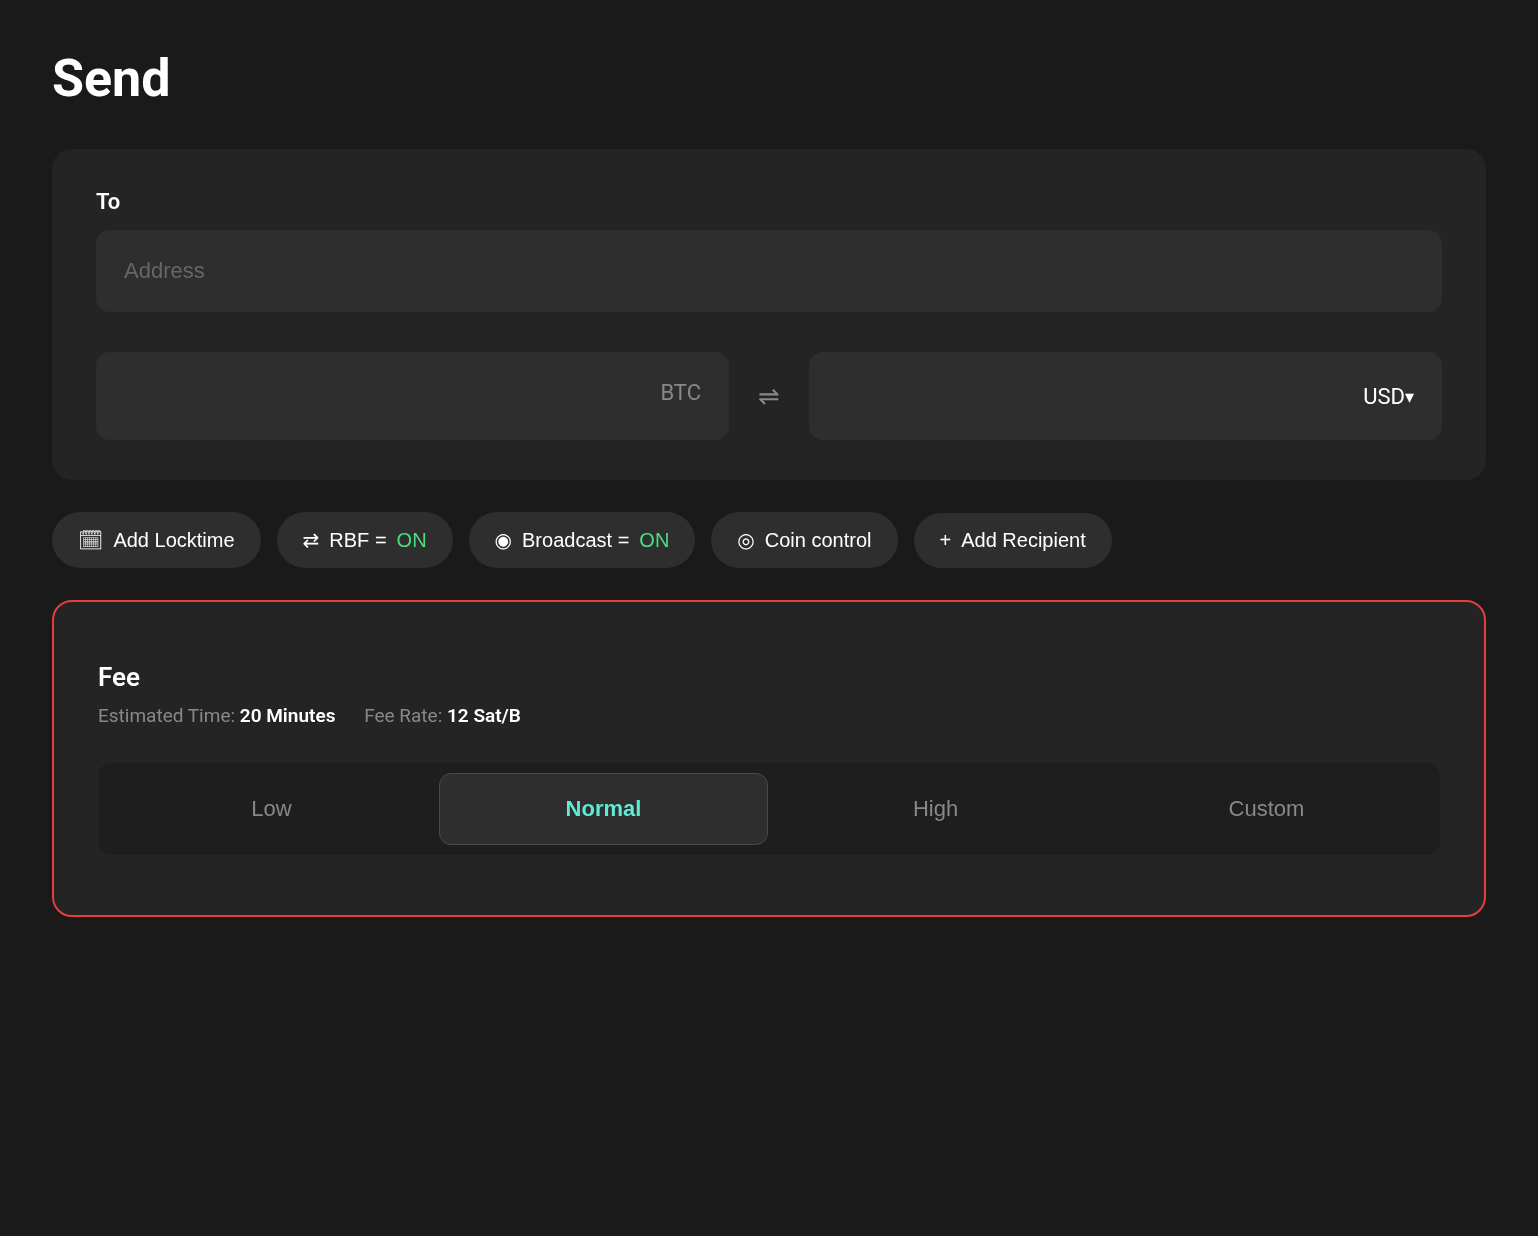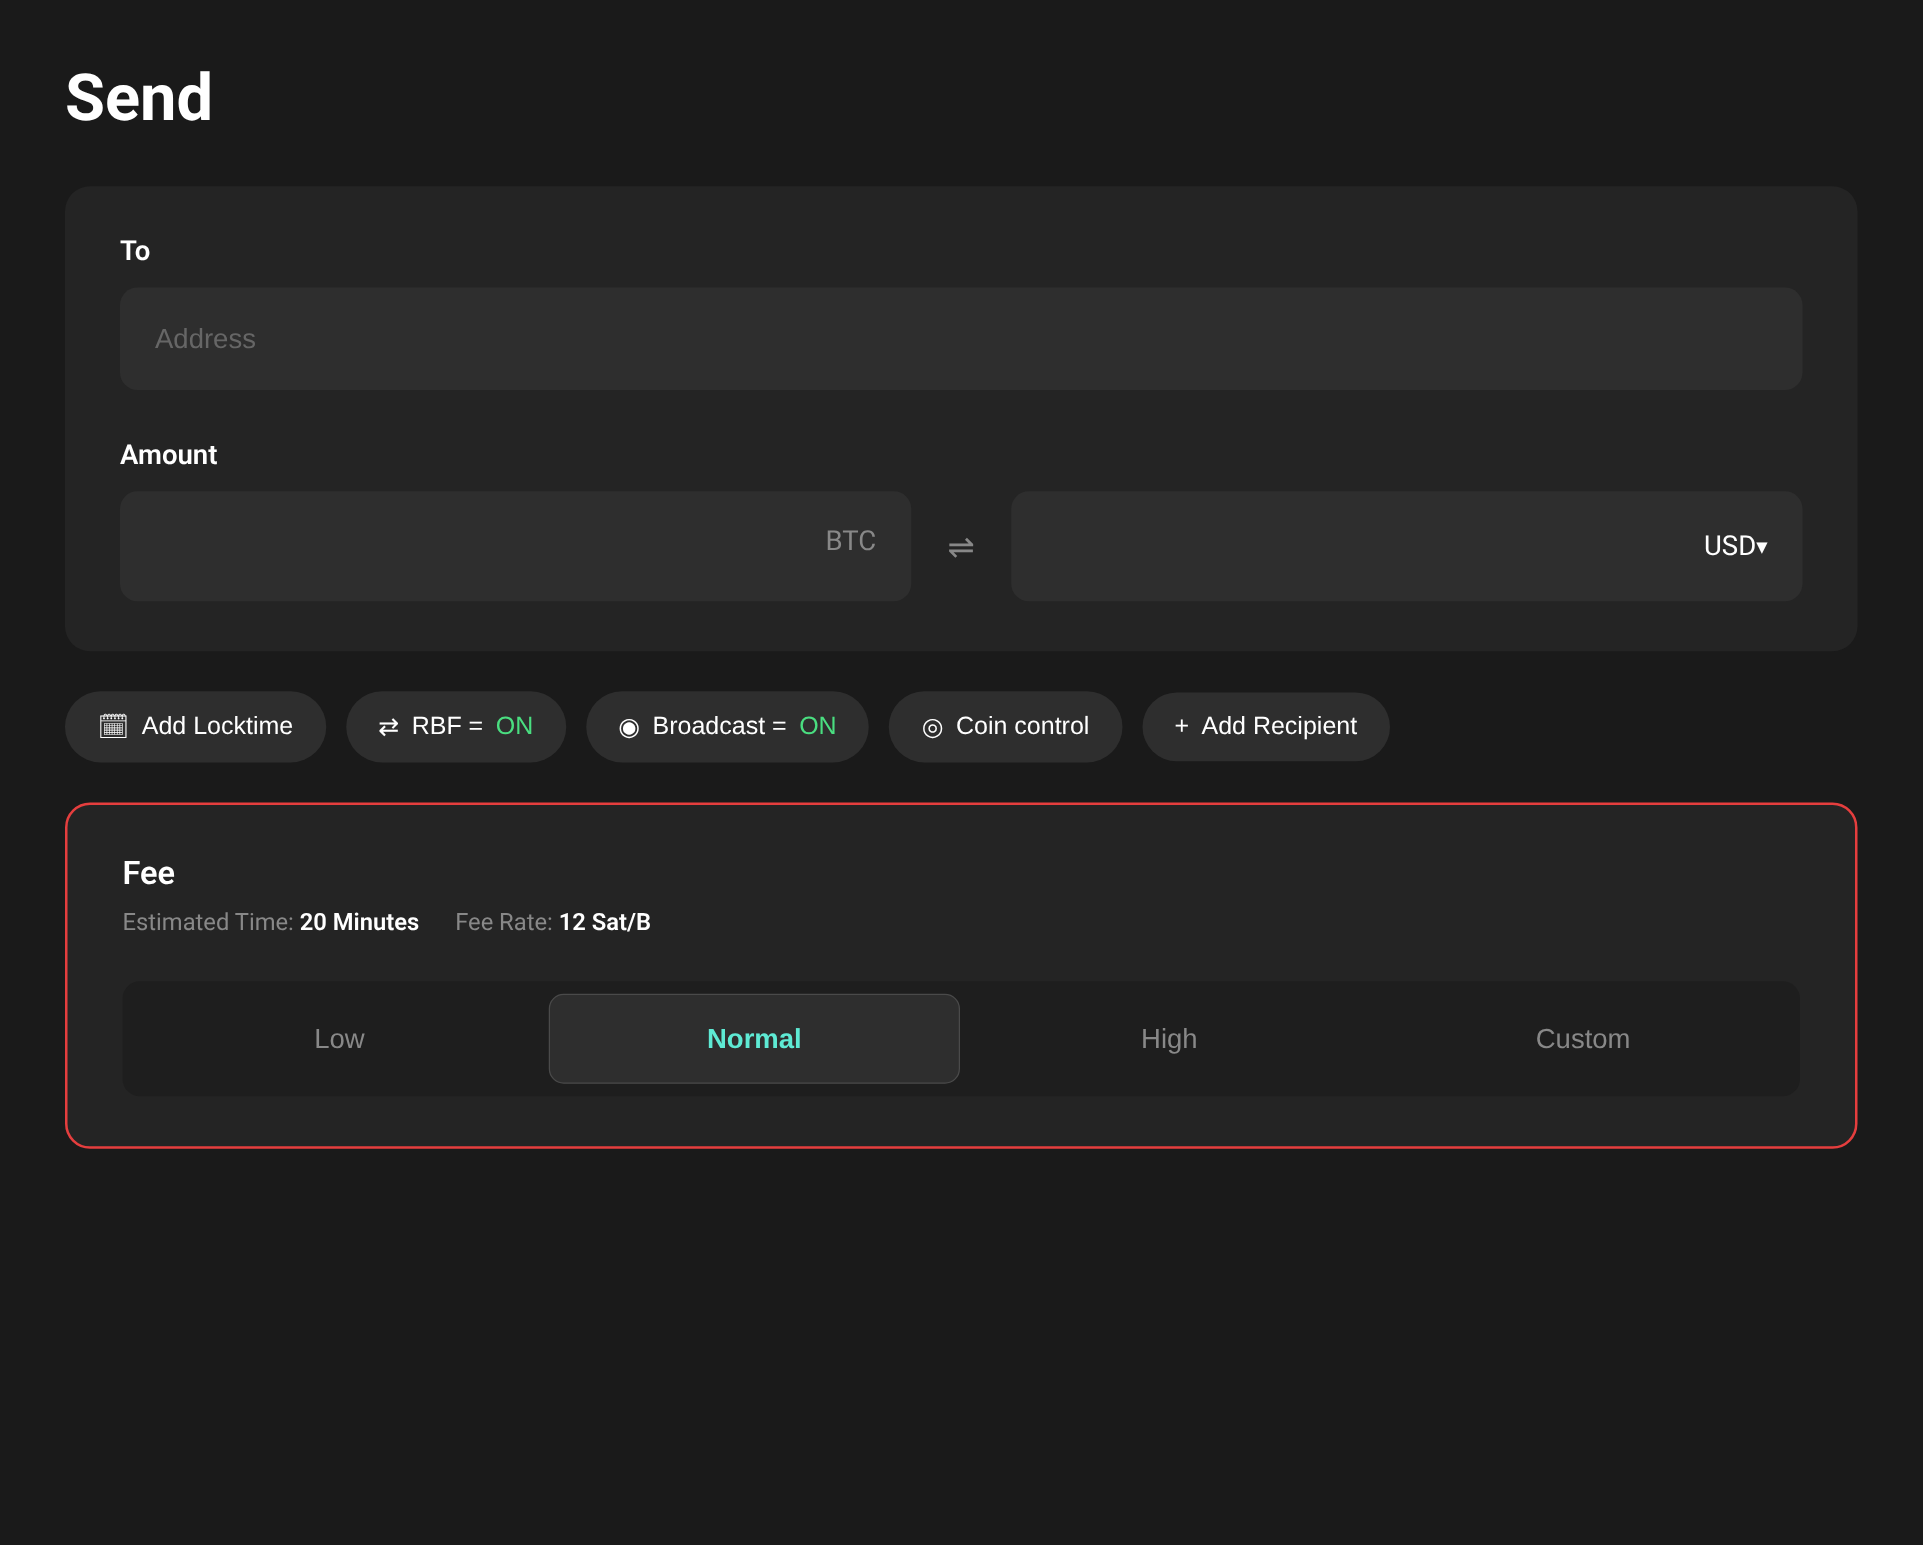--- a/index.html
+++ b/index.html
@@ -131,21 +131,21 @@
       white-space: nowrap;
     }
 
     .toolbar-btn .on-label {
       color: #4ade80;
     }
 
     .fee-card {
       background-color: #242424;
       border-radius: 20px;
-      padding: 40px 44px;
+      padding: 60px 44px;
       border: 2px solid #e53e3e;
     }
 
     .fee-title {
       font-size: 26px;
       font-weight: 600;
       color: #ffffff;
       margin-bottom: 12px;
     }
 
@@ -199,21 +199,20 @@
 
 <h1 class="page-title">Send</h1>
 
 <div class="main-card">
 
   
   <div class="field-label">To</div>
   <input class="address-input" type="text" placeholder="Address" style="">
 
   
-  <div class="field-label">Amount</div>
   <div class="amount-row">
     <div class="amount-btc-box">
       <span class="amount-btc-label">BTC</span>
     </div>
     <div class="swap-icon">
       ⇌
     </div>
     <div class="amount-usd-box">
       <span class="amount-usd-label">USD</span>
       <span class="chevron-down">▾</span>

